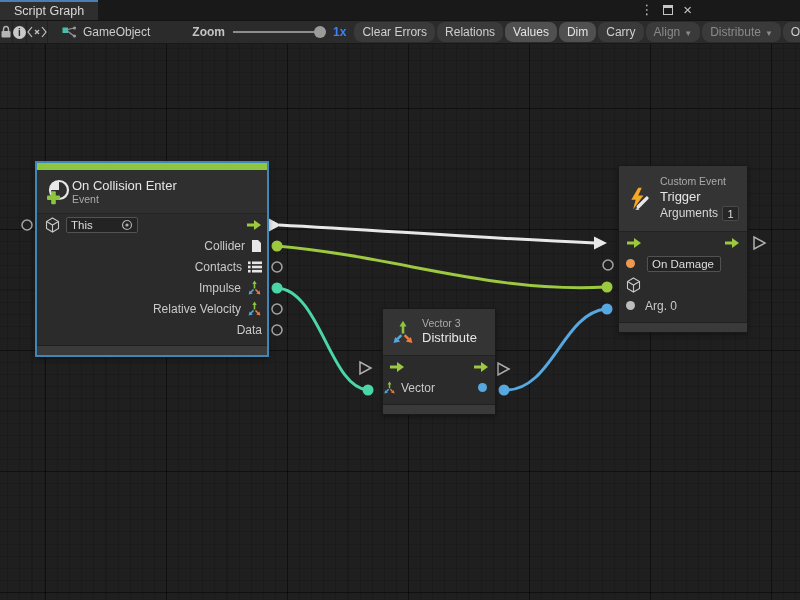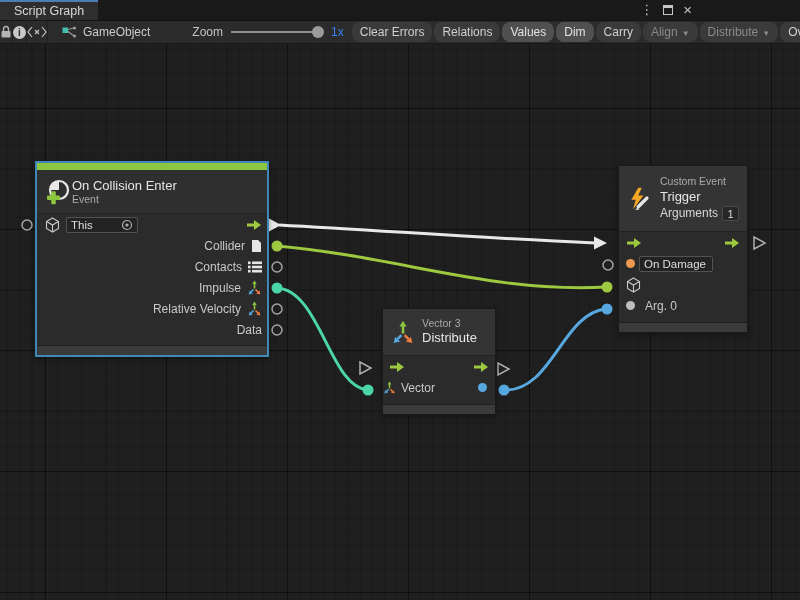--- a/index.html
+++ b/index.html
@@ -20,21 +20,21 @@
   .toolbar { position:absolute; left:0; top:20px; width:800px; height:24px; background:#2b2b2b;
     border-top:1px solid #141414; border-bottom:1px solid #181818;
     display:flex; align-items:center; color:#cccccc; font-size:12px; overflow:hidden; }
   .tool-ico { height:22px; display:flex; align-items:center; justify-content:center; border-right:1px solid #212121; }
   .ico-lock { width:38px; }
   .ico-info { width:38px; }
   .ico-code { width:60px; }
   .info-circle { width:13px; height:13px; border-radius:50%; background:#c9c9c9; color:#2b2b2b;
     font-size:10px; font-weight:bold; text-align:center; line-height:13px; }
   .go-chip { display:flex; align-items:center; gap:6px; padding:0 10px 0 14px; }
-  .zoom-wrap { display:flex; align-items:center; margin-left:32px; }
+  .zoom-wrap { display:flex; align-items:center; margin-left:32px;font-weight:bold; }
   .zoom-label { color:#c4c4c4; }
   .slider { position:relative; width:92px; height:12px; margin:0 8px; }
   .slider .track { position:absolute; left:0; right:0; top:5px; height:2px; background:#8d8d8d; }
   .slider .handle { position:absolute; right:-1px; top:0; width:12px; height:12px; border-radius:50%; background:#9b9b9b; }
   .zoom-val { color:#3b82f6; margin-right:8px; }
   .tb-buttons { display:flex; align-items:center; gap:2px; }
   .tbtn { height:20px; line-height:20px; padding:0 8px; background:#3a3a3a; color:#cfcfcf;
     border-radius:8px; white-space:nowrap;text-align:center; }
   .tbtn.active { background:#505050; color:#e2e2e2; }
   .tbtn.disabled { color:#8a8a8a; }
@@ -325,21 +325,21 @@
     <div class="prow" style="justify-content:space-between; padding:0 7px;">
       <svg width="16" height="12" viewBox="0 0 16 12">
         <path d="M1 6 H8" stroke="#9CC93F" stroke-width="3"></path>
           <path d="M8 1 L15 6 L8 11 Z" fill="#9CC93F"></path>
       </svg>
       <svg width="16" height="12" viewBox="0 0 16 12">
         <path d="M1 6 H8" stroke="#9CC93F" stroke-width="3"></path>
           <path d="M8 1 L15 6 L8 11 Z" fill="#9CC93F"></path>
       </svg>
     </div>
-    <div class="prow" style="padding:0 7px; gap:4px;">
+    <div class="prow" style="padding:0 7px; gap:12px;">
       <span class="dot dot-orange"></span>
       <div class="valuebox" style="width:74px;">
         <span>On Damage</span>
       </div>
     </div>
     <div class="prow" style="padding:0 7px;">
       <svg width="15" height="16" viewBox="0 0 15 16" fill="none" stroke="#C8C8C8" stroke-width="1.1">
         <path d="M7.5 1 L13.5 4.5 V11.5 L7.5 15 L1.5 11.5 V4.5 Z"></path>
           <path d="M1.5 4.5 L7.5 8 L13.5 4.5 M7.5 8 V15"></path>
       </svg>

